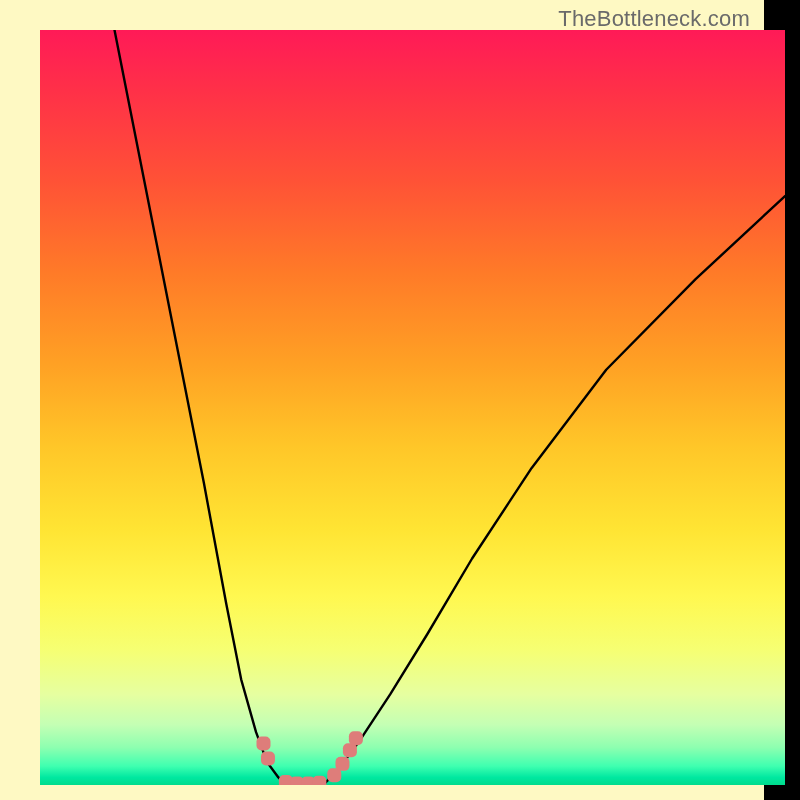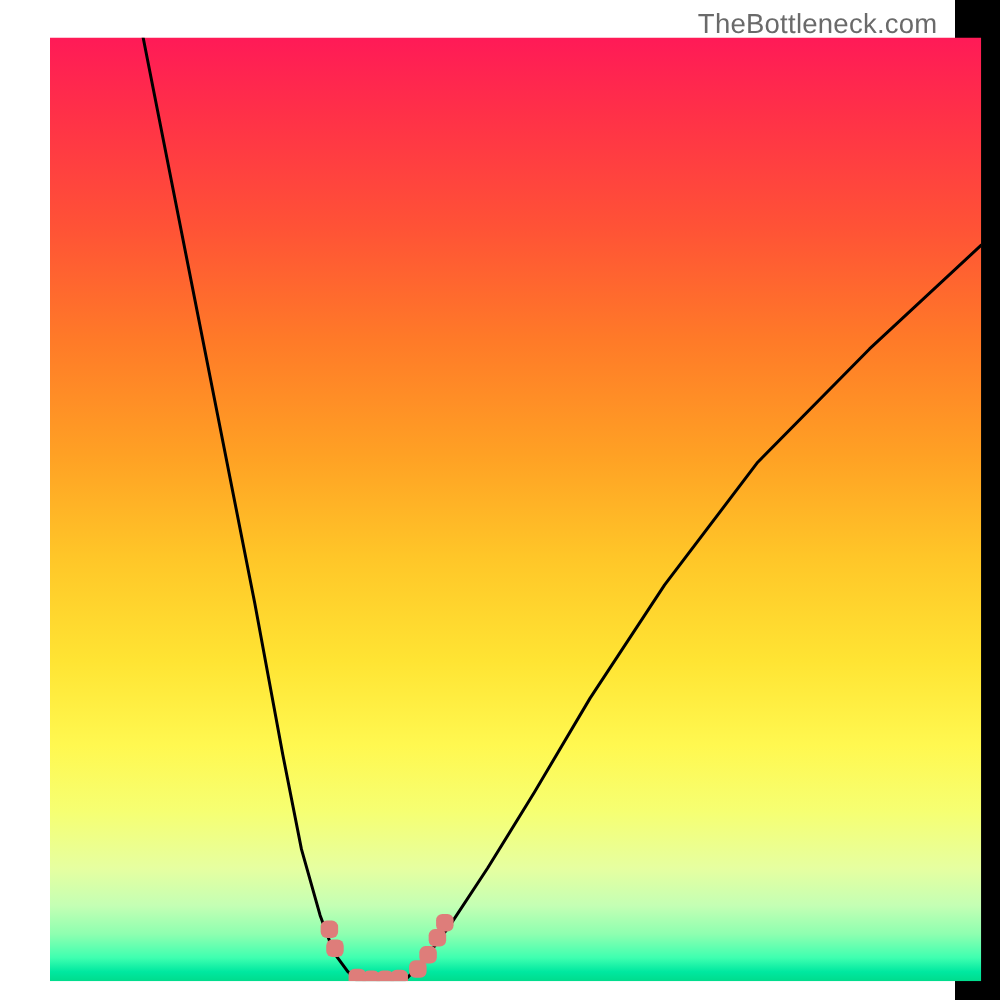--- a/index.html
+++ b/index.html
@@ -9,21 +9,21 @@
     height: 800px;
     background: #000;
     overflow: hidden;
   }
   .frame {
     position: absolute;
     left: 0;
     top: 0;
     width: 764px;
     height: 800px;
-    background: #ffffff;
+    background: #fef9c3;
   }
   .plot {
     position: absolute;
     left: 40px;
     top: 30px;
     width: 745px;
     height: 755px;
     overflow: hidden;
   }
   .gradient {

